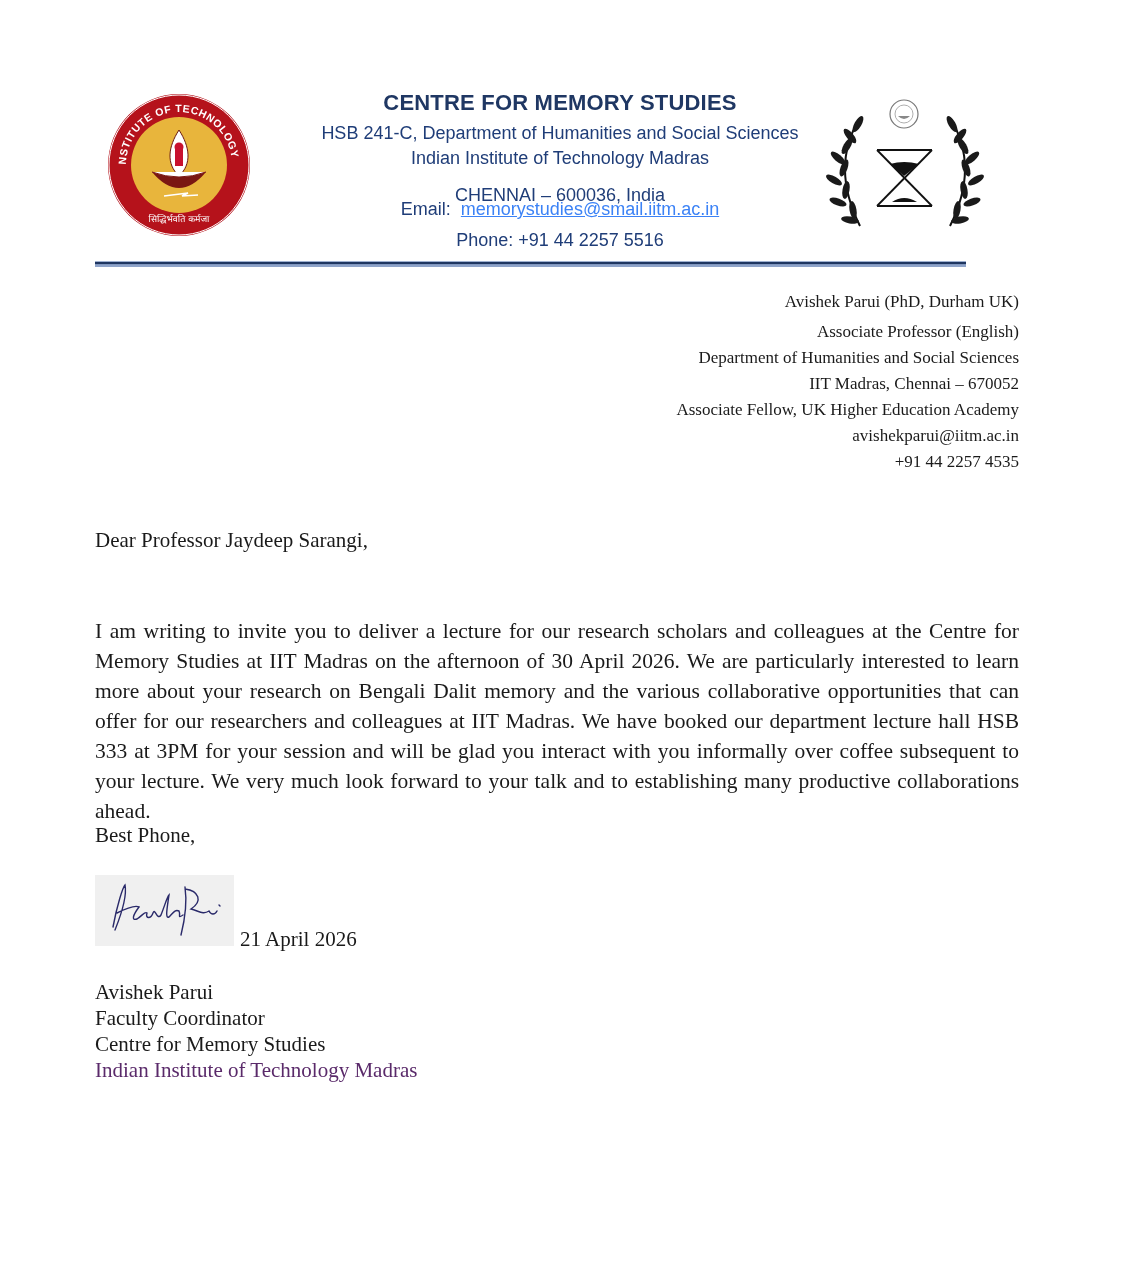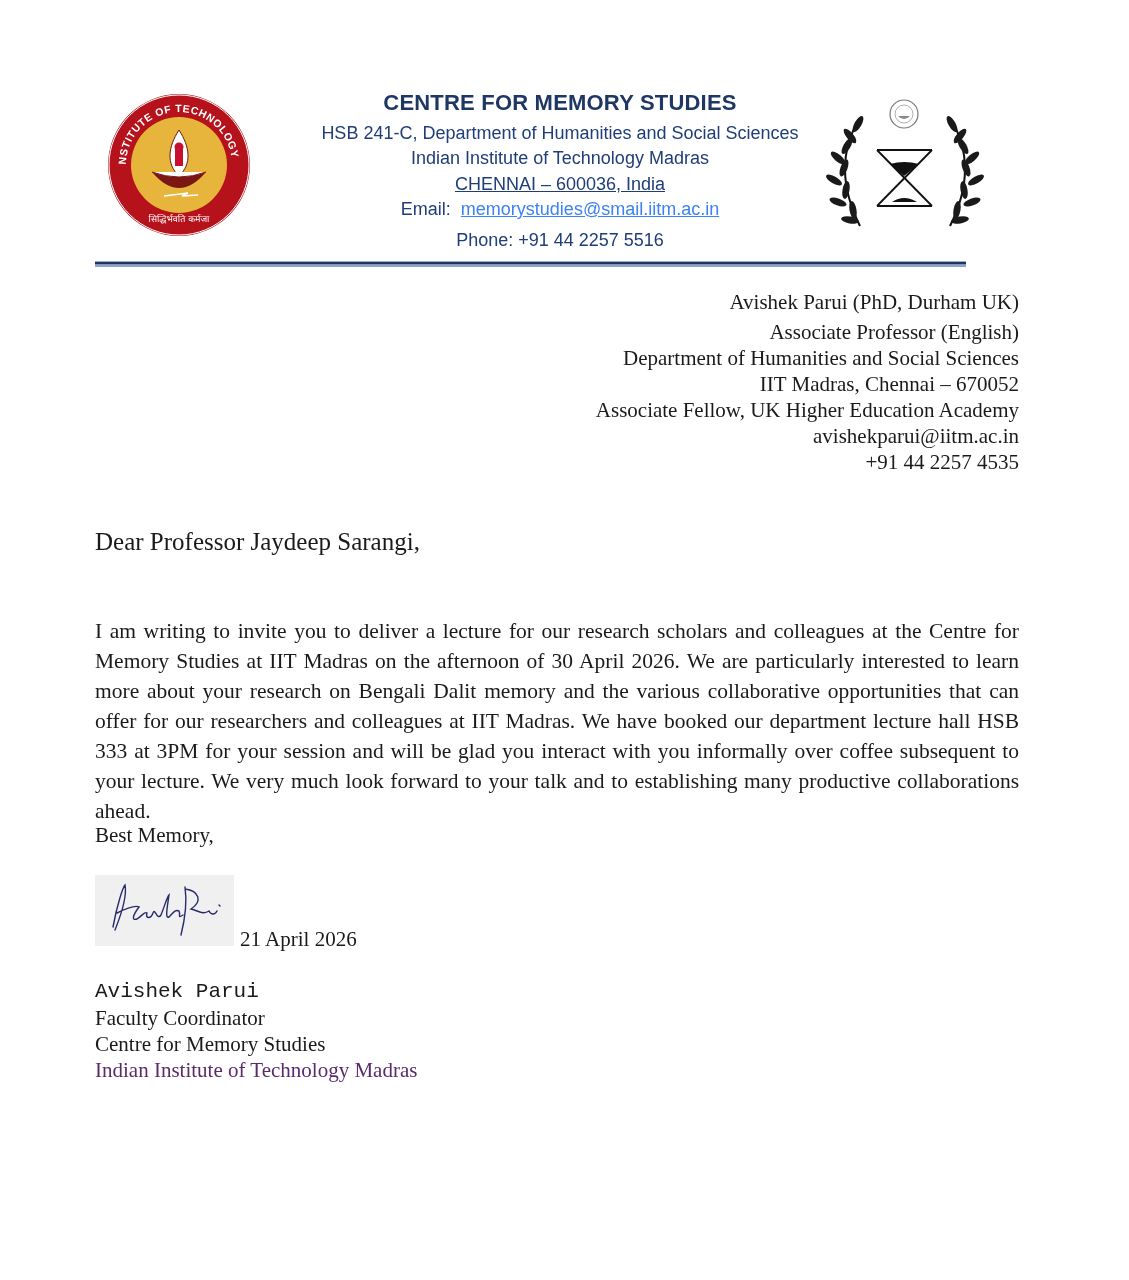--- a/index.html
+++ b/index.html
@@ -5,30 +5,30 @@
     html, body { margin: 0; padding: 0; background: #ffffff; }
     body { width: 1129px; height: 1280px; position: relative; overflow: hidden; font-family: "Liberation Serif", serif; color: #1a1a1a; }
     .abs { position: absolute; }
     
     #logo-left { left: 106px; top: 92px; width: 146px; height: 146px; }
     #logo-right { left: 820px; top: 96px; width: 170px; height: 136px; }
     .lh { position: absolute; left: 300px; width: 520px; text-align: center; font-family: "Liberation Sans", sans-serif; color: #1f3d78; font-size: 18px; line-height: 25px; }
     .lh-title { top: 90px; font-size: 22px; font-weight: bold; color: #1f3763; letter-spacing: 0.2px; }
     .lh-l1 { top: 121px; }
     .lh-l2 { top: 146px; }
-    .lh-l3 { top: 172px; text-decoration: underline; }
+    .lh-l3 { top: 183px; }
     .lh-l4 { top: 197px; }
     .lh-l5 { top: 222px; margin-top: 6px; }
     .lh-email-link { color: #3b82f6; text-decoration: underline; }
     #rule { left: 95px; top: 261px; width: 871px; height: 6px; background: #1e3560; border-top: 1px solid #9fb1d0; border-bottom: 2px solid #8ea3c9; box-sizing: border-box; }
     #rule::after { content: ""; position: absolute; left: 0; right: 0; top: 2px; height: 1px; background: #7f95bd; }
     
-    .sender { position: absolute; right: 110px; text-align: right; font-size: 21px; line-height: 26px; white-space: nowrap; }
+    .sender { position: absolute; right: 110px; text-align: right; font-size: 17px; line-height: 26px; white-space: nowrap; }
     
-    .salutation { left: 95px; top: 528px; font-size: 25px; }
+    .salutation { left: 95px; top: 528px; font-size: 21px; }
     .body-para { left: 95px; top: 616px; width: 924px; font-size: 21.5px; line-height: 30px; text-align: justify; text-align-last: left; font-family: "Liberation Serif", serif; transform-origin: left top; }
     .closing { left: 95px; top: 823px; font-size: 21px; }
     #signature { left: 95px; top: 875px; width: 139px; height: 71px; background: #f0f0f0; }
     .sig-date { left: 240px; top: 927px; font-size: 21px; }
     .sig-line { position: absolute; left: 95px; font-size: 21px; line-height: 26px; white-space: nowrap; }
     .purple { color: #5a2a6a; }
   </style>
 </head>
 <body>
 
@@ -114,25 +114,25 @@
 <div class="sender" style="top:289px;">Avishek Parui (PhD, Durham UK)</div>
 <div class="sender" style="top:319px;">Associate Professor (English)</div>
 <div class="sender" style="top:345px;margin-left:16px;">Department of Humanities and Social Sciences</div>
 <div class="sender" style="top:371px;">IIT Madras, Chennai – 670052</div>
 <div class="sender" style="top:397px;">Associate Fellow, UK Higher Education Academy</div>
 <div class="sender" style="top:423px;text-align:center;">avishekparui@iitm.ac.in</div>
 <div class="sender" style="top:449px;">+91 44 2257 4535</div>
 
 <div class="abs salutation">Dear Professor Jaydeep Sarangi,</div>
 <div class="abs body-para">I am writing to invite you to deliver a lecture for our research scholars and colleagues at the Centre for Memory Studies at IIT Madras on the afternoon of 30 April 2026. We are particularly interested to learn more about your research on Bengali Dalit memory and the various collaborative opportunities that can offer for our researchers and colleagues at IIT Madras. We have booked our department lecture hall HSB 333 at 3PM for your session and will be glad you interact with you informally over coffee subsequent to your lecture. We very much look forward to your talk and to establishing many productive collaborations ahead.</div>
-<div class="abs closing">Best Memory,</div>
+<div class="abs closing">Best Phone,</div>
 
 <div id="signature" class="abs">
   <svg width="139" height="71" viewBox="0 0 139 71">
     <path d="M18 52 C 22 30, 28 12, 30 10 C 32 20, 26 40, 20 55 M 22 38 C 30 34, 40 30, 44 32 C 38 40, 36 46, 42 44 C 48 40, 50 36, 52 38 C 50 44, 56 44, 58 38 C 60 32, 62 46, 66 40 C 70 30, 72 22, 74 20 C 72 34, 70 44, 74 42 C 78 38, 80 34, 84 36 C 86 40, 82 44, 88 40 M 90 12 C 92 26, 90 44, 86 60 M 90 14 C 104 16, 108 26, 96 34 C 104 36, 108 40, 114 36 C 116 40, 120 40, 122 36 M 124 30 L 125 31" fill="none" stroke="#2a2a6a" stroke-width="1.4" stroke-linecap="round"></path>
   </svg>
 </div>
 <div class="abs sig-date">21 April 2026</div>
 
-<div class="sig-line" style="top:979px;font-family:Liberation Mono, monospace;">Avishek Parui</div>
+<div class="sig-line" style="top:979px;">Avishek Parui</div>
 <div class="sig-line" style="top:1005px;">Faculty Coordinator</div>
 <div class="sig-line" style="top:1031px;">Centre for Memory Studies</div>
 <div class="sig-line purple" style="top:1057px;">Indian Institute of Technology Madras</div>
 
 </body></html>

